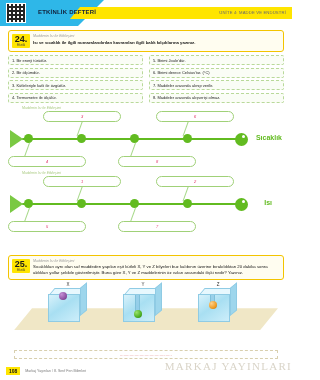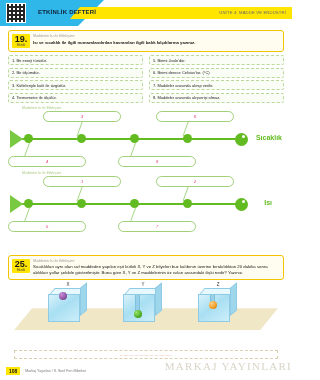--- a/index.html
+++ b/index.html
@@ -289,21 +289,21 @@
   <div class="hdr-yellow"></div>
   <div class="qr">
       <div class="qr-inner"></div>
     </div>
   <div class="hdr-title">ETKİNLİK DEFTERİ</div>
   <div class="hdr-unit">ÜNİTE 4: MADDE VE ENDÜSTRİ</div>
 </div>
 
 <div class="q-box">
   <div class="q-num">
-    <span class="n">19.</span>
+    <span class="n">24.</span>
     <span class="sub">Etkinlik</span>
   </div>
   <div class="q-tag">Maddenin Isı ile Etkileşimi</div>
   <div class="q-text">Isı ve sıcaklık ile ilgili numaralandırılan  kavramları ilgili balık kılçıklarına yazınız.</div>
 </div>
 
 <div class="list-wrap">
   <div class="list-col">
     <div class="list-item">1. Bir enerji  türüdür.</div>
     <div class="list-item">2. Bir ölçümdür.</div>

